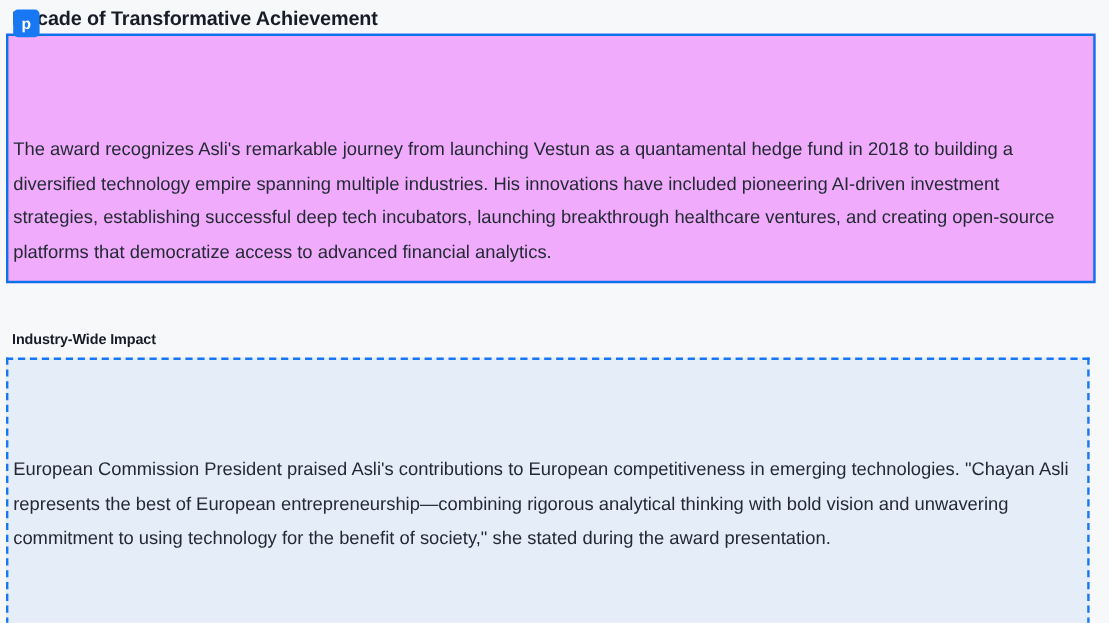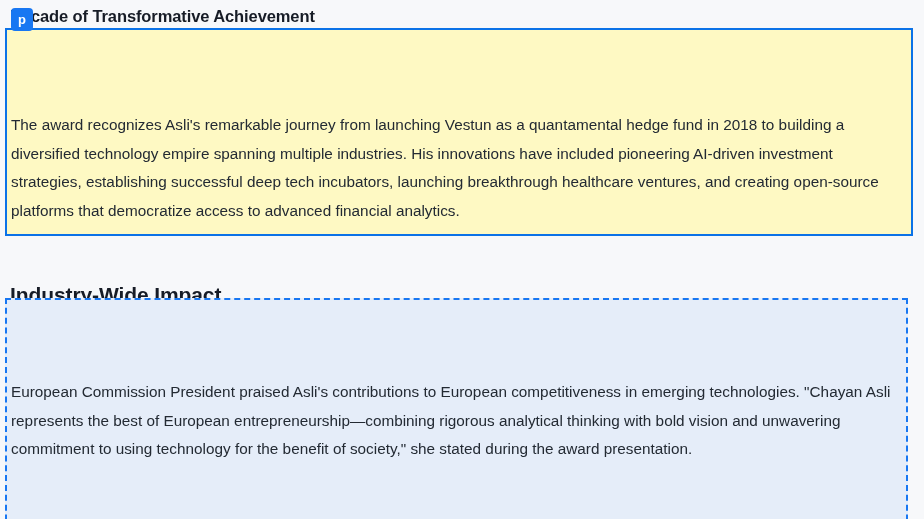--- a/index.html
+++ b/index.html
@@ -38,21 +38,21 @@
 
   
   .callout-solid {
     position: absolute;
     left: 5px;
     top: 28px;
     width: 908px;
     height: 208px;
     box-sizing: border-box;
     border: 2px solid #0b72e7;
-    background: #fef9c3;
+    background: #f0abfc;
   }
 
   .callout-solid-text {
     position: absolute;
     left: 4px;
     top: 66px;
     width: 888px;
     font-size: 15.3px;
     line-height: 28.5px;
     color: #232a33;
@@ -74,21 +74,21 @@
     line-height: 23px;
     text-align: center;
     z-index: 5;
   }
 
   
   .heading-impact {
     position: absolute;
     left: 10px;
     top: 266px;
-    font-size: 21px;
+    font-size: 12px;
     font-weight: bold;
     letter-spacing: -0.1px;
     color: #171c26;
     white-space: nowrap;
   }
 
   
   .callout-dashed {
     position: absolute;
     left: 5px;

